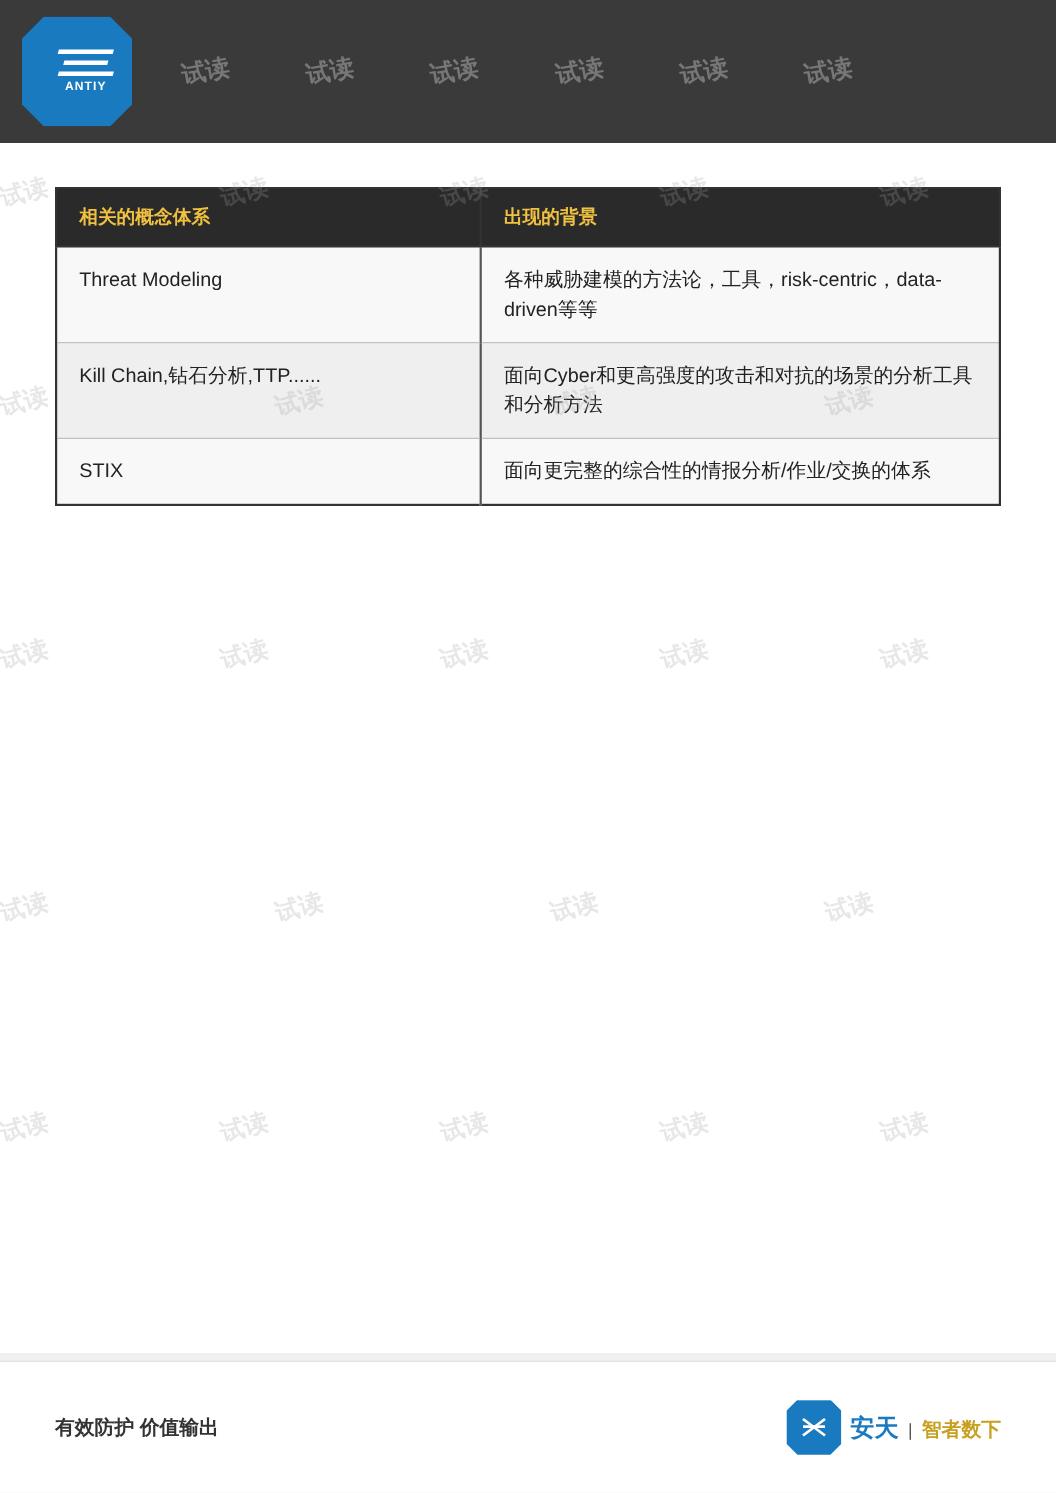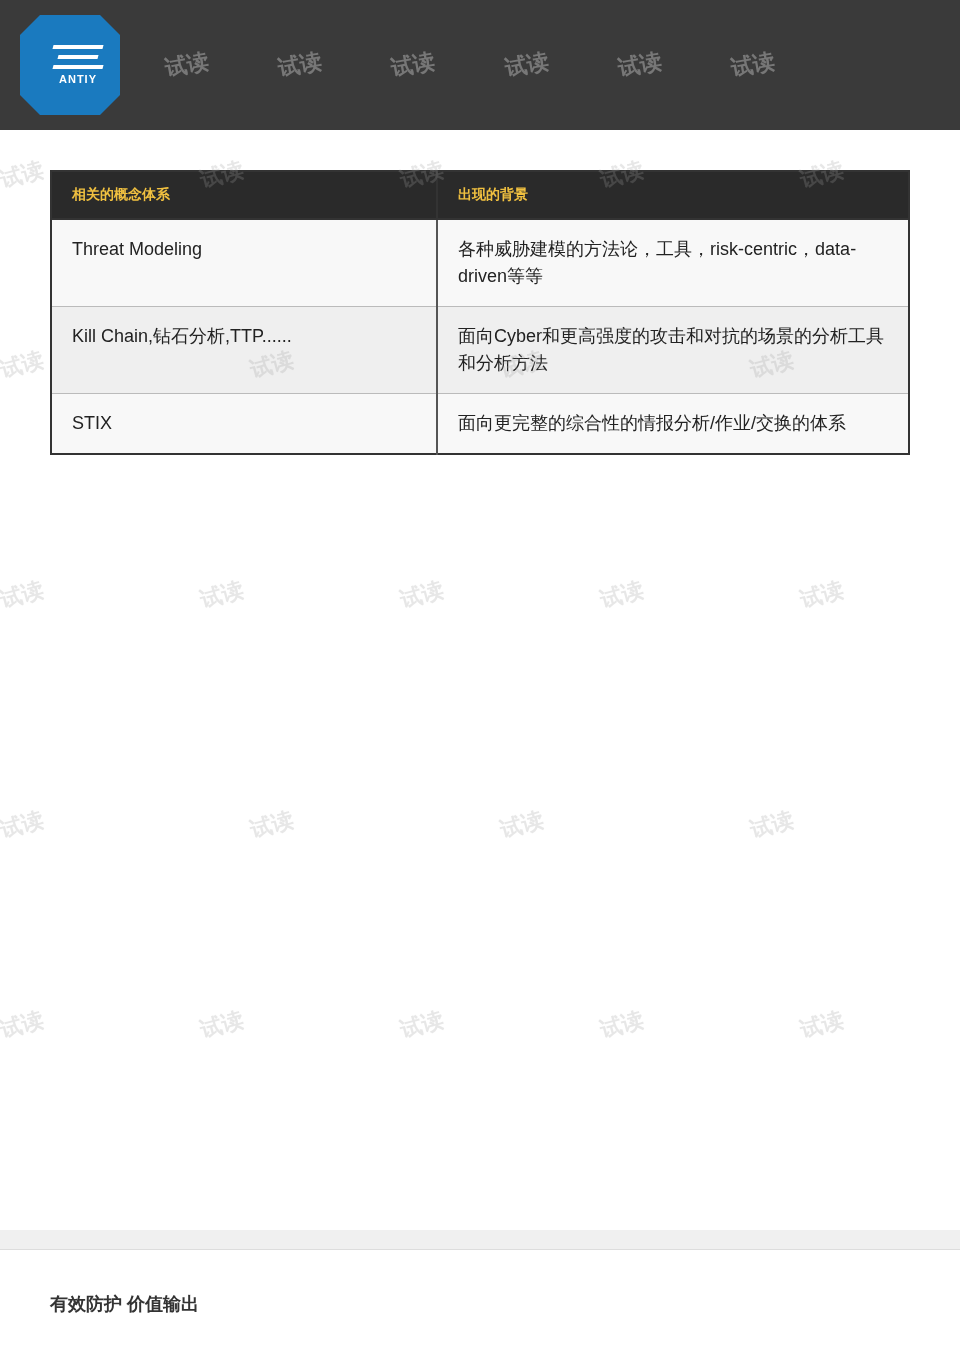--- a/index.html
+++ b/index.html
@@ -121,21 +121,21 @@
     
     .data-table {
       width: 100%;
       border-collapse: collapse;
       border: 2px solid #333;
     }
 
     .data-table th {
       background: #2a2a2a;
       color: #f0c040;
-      font-size: 14px;
+      font-size: 17px;
       font-weight: bold;
       padding: 14px 20px;
       text-align: left;
       border: 2px solid #333;
       margin-left: 16px;
     }
 
     .data-table td {
       padding: 16px 20px;
       font-size: 18px;
@@ -158,21 +158,21 @@
       border-right: 2px solid #555;
       font-weight: 500;
     }
 
     
     .footer {
       position: absolute;
       bottom: 0;
       left: 0;
       right: 0;
-      height: 108px;
+      height: 120px;
       background: white;
       display: flex;
       align-items: center;
       justify-content: space-between;
       padding: 20px 50px;
       border-top: 1px solid #ddd;
     }
 
     .footer-left {
       font-size: 18px;
@@ -299,13 +299,29 @@
           <td>STIX</td>
           <td>面向更完整的综合性的情报分析/作业/交换的体系</td>
         </tr>
       </tbody>
   </table>
 
 </div>
 
 <div class="footer">
   <div class="footer-left">有效防护 价值输出</div>
+  <div class="footer-right">
+    <div class="footer-logo-antiy">
+      <div class="footer-logo-diamond">
+        <svg width="30" height="25" viewBox="0 0 30 25">
+          <line x1="5" y1="5" x2="25" y2="20" stroke="white" stroke-width="2.5"></line>
+          <line x1="5" y1="12" x2="25" y2="12" stroke="white" stroke-width="2.5"></line>
+          <line x1="5" y1="20" x2="25" y2="5" stroke="white" stroke-width="2.5"></line>
+        </svg>
+      </div>
+      <div>
+        <span class="footer-brand-text">安天</span>
+        <span style="color:#555; font-size:16px; margin: 0 4px;">|</span>
+        <span class="footer-slogan">智者数下</span>
+      </div>
+    </div>
+  </div>
 </div>
 
 </body></html>

